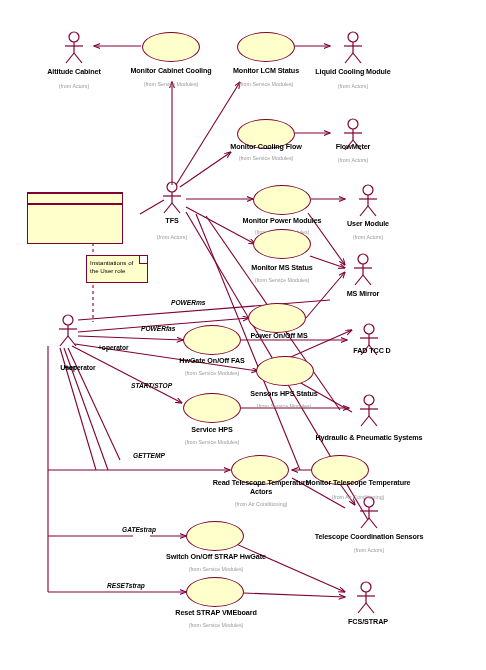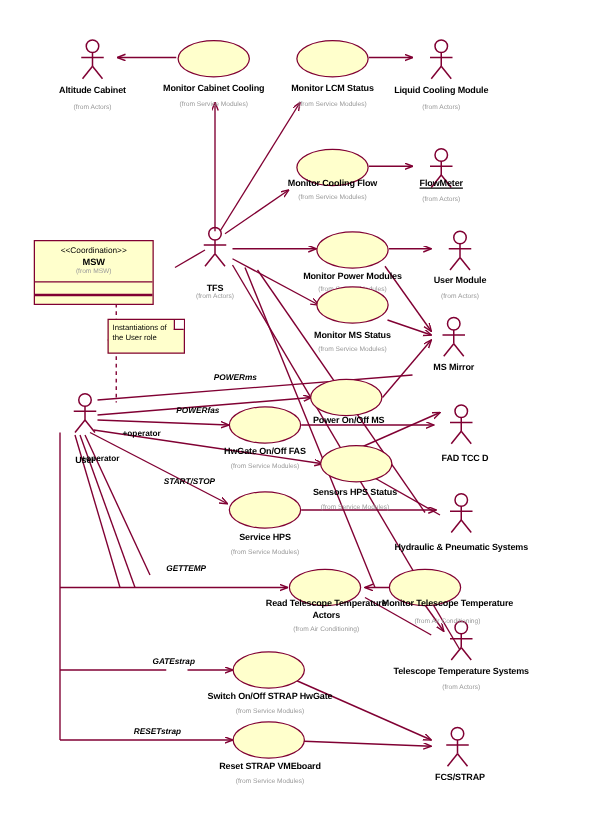--- a/index.html
+++ b/index.html
@@ -163,35 +163,35 @@
     <svg viewBox="0 0 34 34" width="34" height="34">
         <g stroke="#800033" stroke-width="1.2" fill="none">
       <circle cx="17" cy="7" r="5"></circle>
           <line x1="17" y1="12" x2="17" y2="23"></line>
       <line x1="8" y1="16" x2="26" y2="16"></line>
           <line x1="17" y1="23" x2="9" y2="33"></line>
       <line x1="17" y1="23" x2="25" y2="33"></line>
         </g>
       </svg>
   </div>
-  <div class="actor-label" style="left:303px;top:143px;width:100px;text-decoration:underline;">FlowMeter</div>
+  <div class="actor-label" style="left:303px;top:143px;width:100px;">FlowMeter</div>
   <div class="actor-from" style="left:303px;top:157px;width:100px;">(from Actors)</div>
 
   <div class="actor" style="left:155px;top:180px;">
     <svg viewBox="0 0 34 34" width="34" height="34">
         <g stroke="#800033" stroke-width="1.2" fill="none">
       <circle cx="17" cy="7" r="5"></circle>
           <line x1="17" y1="12" x2="17" y2="23"></line>
       <line x1="8" y1="16" x2="26" y2="16"></line>
           <line x1="17" y1="23" x2="9" y2="33"></line>
       <line x1="17" y1="23" x2="25" y2="33"></line>
         </g>
       </svg>
   </div>
-  <div class="actor-label" style="left:132px;top:227px;width:80px;">TFS</div>
+  <div class="actor-label" style="left:132px;top:217px;width:80px;">TFS</div>
   <div class="actor-from" style="left:132px;top:234px;width:80px;">(from Actors)</div>
 
   <div class="actor" style="left:351px;top:183px;">
     <svg viewBox="0 0 34 34" width="34" height="34">
         <g stroke="#800033" stroke-width="1.2" fill="none">
       <circle cx="17" cy="7" r="5"></circle>
           <line x1="17" y1="12" x2="17" y2="23"></line>
       <line x1="8" y1="16" x2="26" y2="16"></line>
           <line x1="17" y1="23" x2="9" y2="33"></line>
       <line x1="17" y1="23" x2="25" y2="33"></line>
@@ -231,21 +231,21 @@
     <svg viewBox="0 0 34 34" width="34" height="34">
         <g stroke="#800033" stroke-width="1.2" fill="none">
       <circle cx="17" cy="7" r="5"></circle>
           <line x1="17" y1="12" x2="17" y2="23"></line>
       <line x1="8" y1="16" x2="26" y2="16"></line>
           <line x1="17" y1="23" x2="9" y2="33"></line>
       <line x1="17" y1="23" x2="25" y2="33"></line>
         </g>
       </svg>
   </div>
-  <div class="actor-label" style="left:332px;top:363px;width:80px;">FAD TCC D</div>
+  <div class="actor-label" style="left:332px;top:347px;width:80px;">FAD TCC D</div>
 
   <div class="actor" style="left:352px;top:393px;">
     <svg viewBox="0 0 34 34" width="34" height="34">
         <g stroke="#800033" stroke-width="1.2" fill="none">
       <circle cx="17" cy="7" r="5"></circle>
           <line x1="17" y1="12" x2="17" y2="23"></line>
       <line x1="8" y1="16" x2="26" y2="16"></line>
           <line x1="17" y1="23" x2="9" y2="33"></line>
       <line x1="17" y1="23" x2="25" y2="33"></line>
         </g>
@@ -257,21 +257,21 @@
     <svg viewBox="0 0 34 34" width="34" height="34">
         <g stroke="#800033" stroke-width="1.2" fill="none">
       <circle cx="17" cy="7" r="5"></circle>
           <line x1="17" y1="12" x2="17" y2="23"></line>
       <line x1="8" y1="16" x2="26" y2="16"></line>
           <line x1="17" y1="23" x2="9" y2="33"></line>
       <line x1="17" y1="23" x2="25" y2="33"></line>
         </g>
       </svg>
   </div>
-  <div class="actor-label" style="left:305px;top:533px;width:128px;">Telescope Temperature Systems</div>
+  <div class="actor-label" style="left:305px;top:533px;width:128px;">Telescope Coordination Sensors</div>
   <div class="actor-from" style="left:305px;top:547px;width:128px;">(from Actors)</div>
 
   <div class="actor" style="left:349px;top:580px;">
     <svg viewBox="0 0 34 34" width="34" height="34">
         <g stroke="#800033" stroke-width="1.2" fill="none">
       <circle cx="17" cy="7" r="5"></circle>
           <line x1="17" y1="12" x2="17" y2="23"></line>
       <line x1="8" y1="16" x2="26" y2="16"></line>
           <line x1="17" y1="23" x2="9" y2="33"></line>
       <line x1="17" y1="23" x2="25" y2="33"></line>
@@ -325,25 +325,20 @@
 
   <div class="usecase" style="left:186px;top:521px;"></div>
   <div class="uc-label" style="left:160px;top:553px;width:112px;">Switch On/Off STRAP HwGate</div>
   <div class="uc-from" style="left:160px;top:566px;width:112px;">(from Service Modules)</div>
 
   <div class="usecase" style="left:186px;top:577px;"></div>
   <div class="uc-label" style="left:160px;top:609px;width:112px;">Reset STRAP VMEboard</div>
   <div class="uc-from" style="left:160px;top:622px;width:112px;">(from Service Modules)</div>
 
   <div class="classbox" style="left:27px;top:192px;width:96px;height:52px;">
-    <div class="cb-head">
-      <div class="cb-stereo">&lt;&lt;Coordination&gt;&gt;</div>
-      <div class="cb-name">MSW</div>
-      <div class="cb-from">(from MSW)</div>
-    </div>
     <div class="cb-sep"></div>
     <div class="cb-comp"></div>
     <div class="cb-sep"></div>
   </div>
 
   <div class="note" style="left:86px;top:255px;width:62px;height:28px;">
     <span>Instantiations of the User role</span>
     <span class="note-fold"></span>
   </div>
 

